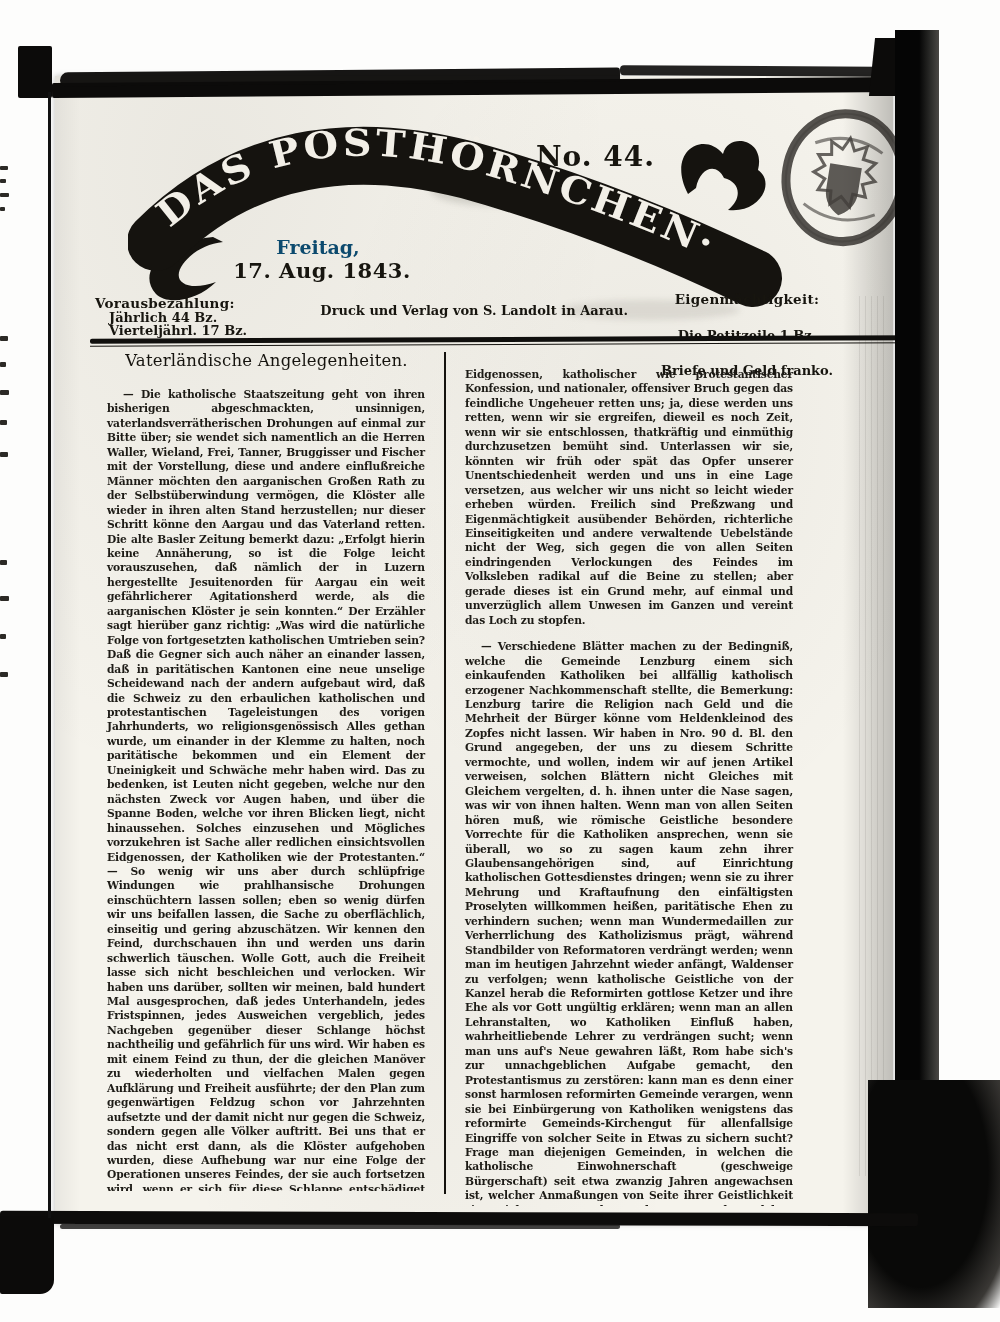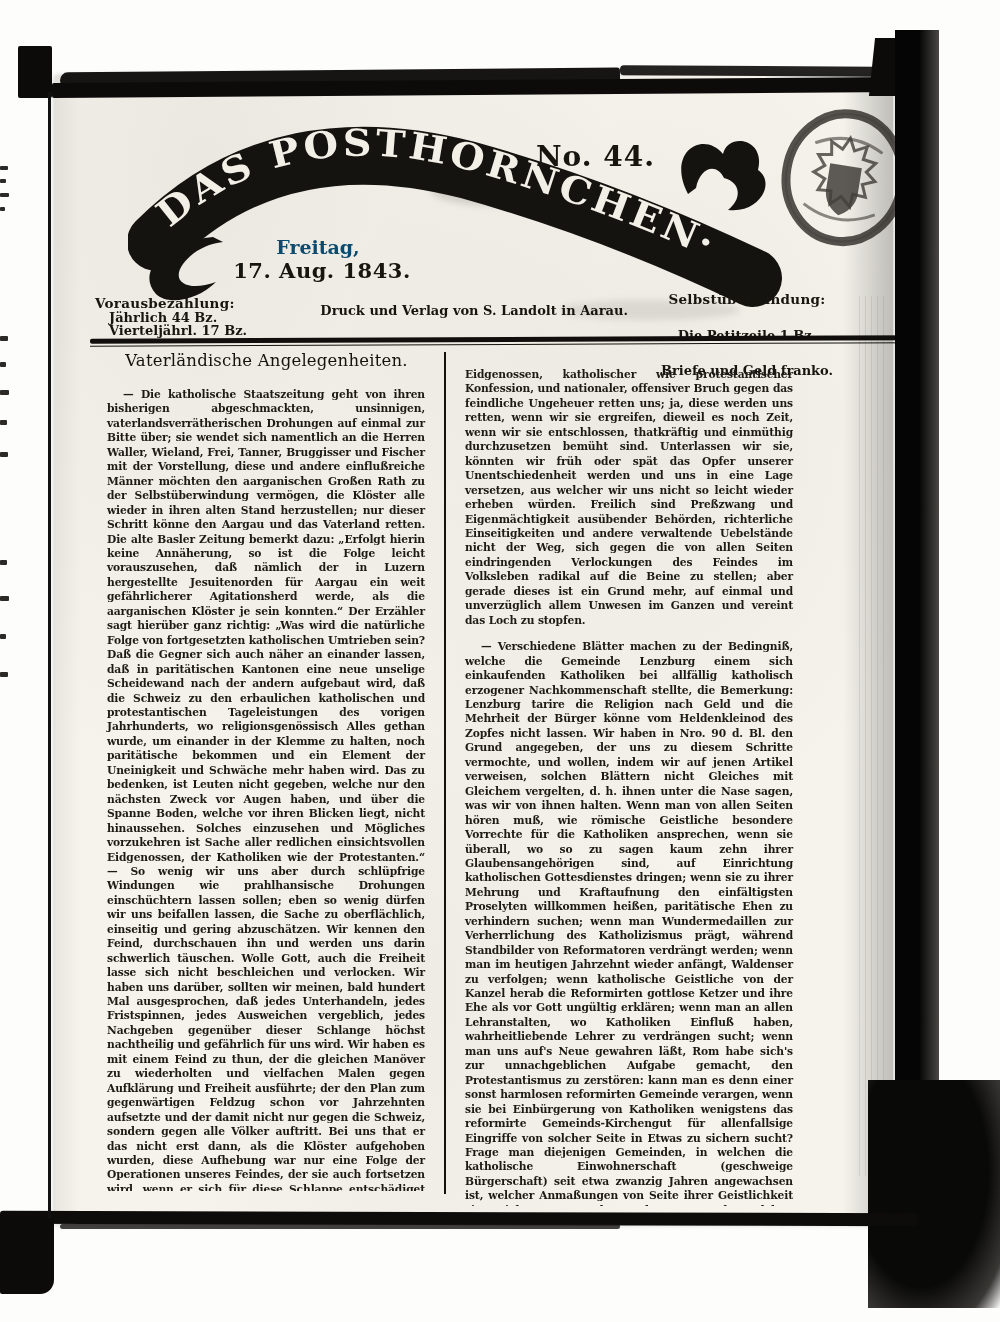--- a/index.html
+++ b/index.html
@@ -121,21 +121,21 @@
     <path d="M30,40 q34,-18 68,0 M28,102 q36,20 72,0" fill="none" stroke="#2a2723" stroke-width="3" opacity=".6"></path>
   </svg>
 
   <div class="imprint imp-left">
     <div class="imp-head">Vorausbezahlung:</div>
     <div class="imp-line">Jährlich 44 Bz.</div>
     <div class="imp-line">Vierteljährl. 17 Bz.</div>
   </div>
   <div class="imprint imp-center">Druck und Verlag von S. Landolt in Aarau.</div>
   <div class="imprint imp-right">
-    <div class="imp-head">Selbstüberwindung:</div>
+    <div class="imp-head">Eigenmächtigkeit:</div>
     <div class="imp-line">Die Petitzeile 1 Bz.</div>
     <div class="imp-line">Briefe und Geld franko.</div>
   </div>
 
   <div class="double-rule">
     <div class="r1"></div>
       <div class="r2"></div>
   </div>
 
   <div class="section-title">Vaterländische Angelegenheiten.</div>

